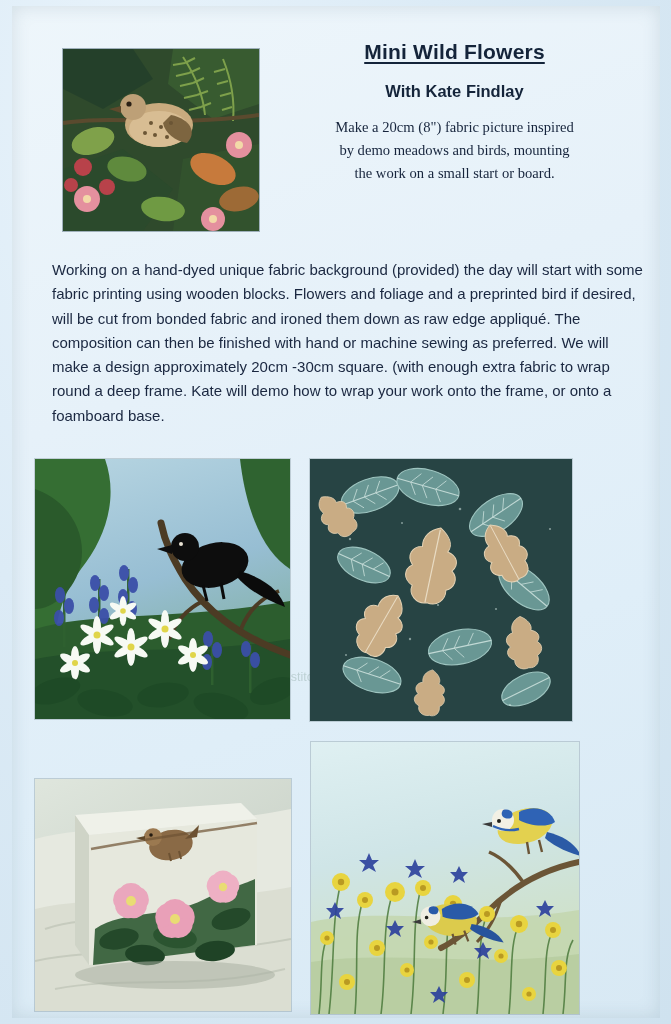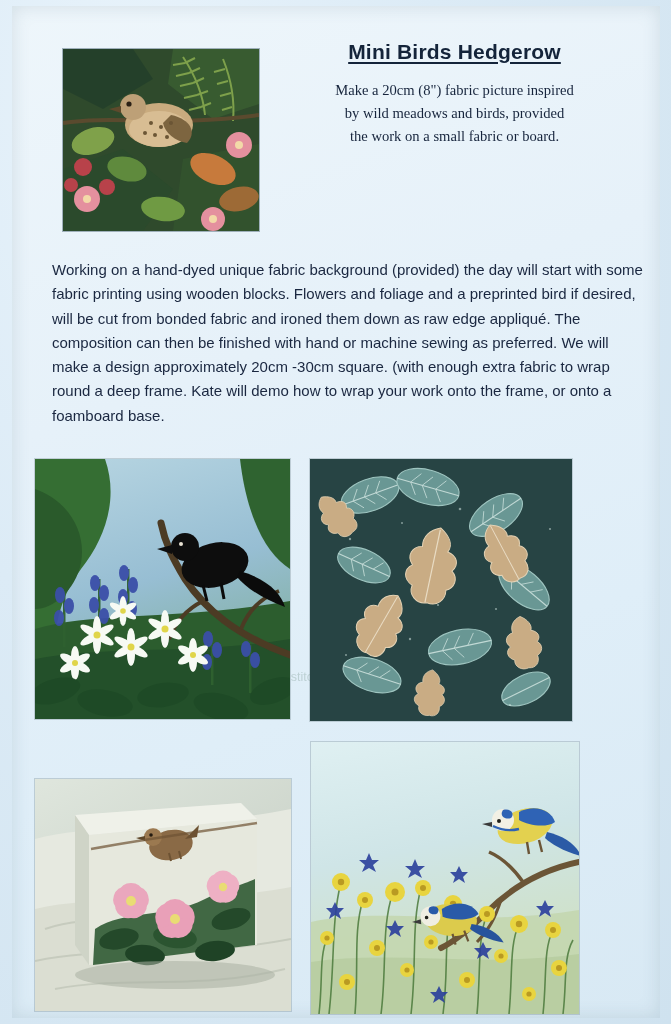--- a/index.html
+++ b/index.html
@@ -180,24 +180,25 @@
               <circle cx="108" cy="74" r="2"></circle>
                 <circle cx="92" cy="86" r="2"></circle>
               <circle cx="104" cy="88" r="2"></circle>
                 <circle cx="82" cy="84" r="2"></circle>
             </g>
           </g>
         </svg>
       </div>
 
       <div class="title-col">
-        <div class="title">Mini Birds Hedgerow</div>
+        <div class="title">Mini Wild Flowers</div>
+        <div class="subtitle">With Kate Findlay</div>
         <div class="blurb">Make a 20cm (8") fabric picture inspired</div>
-        <div class="blurb" style="margin-top:2px">by wild meadows and birds, provided</div>
-        <div class="blurb" style="margin-top:2px">the work on a small fabric or board.</div>
+        <div class="blurb" style="margin-top:2px">by demo meadows and birds, mounting</div>
+        <div class="blurb" style="margin-top:2px">the work on a small start or board.</div>
       </div>
     </div>
 
     <div class="body-para">Working on a hand-dyed unique fabric background (provided) the day will start with some fabric printing using wooden blocks. Flowers and foliage and a preprinted bird if desired, will be cut from bonded fabric and ironed them down as raw edge appliqué. The composition can then be finished with hand or machine sewing as preferred. We will make a design approximately 20cm -30cm square. (with enough extra fabric to wrap round a deep frame. Kate will demo how to wrap your work onto the frame, or onto a foamboard base.</div>
 
     <div class="bleed">Sewing machines, free motion quilting, hand stitch, wild hedgerow, parts Birds sewing</div>
 
     <div class="photo p1">
       <svg width="255" height="260" viewBox="0 0 255 260">
         <defs>

